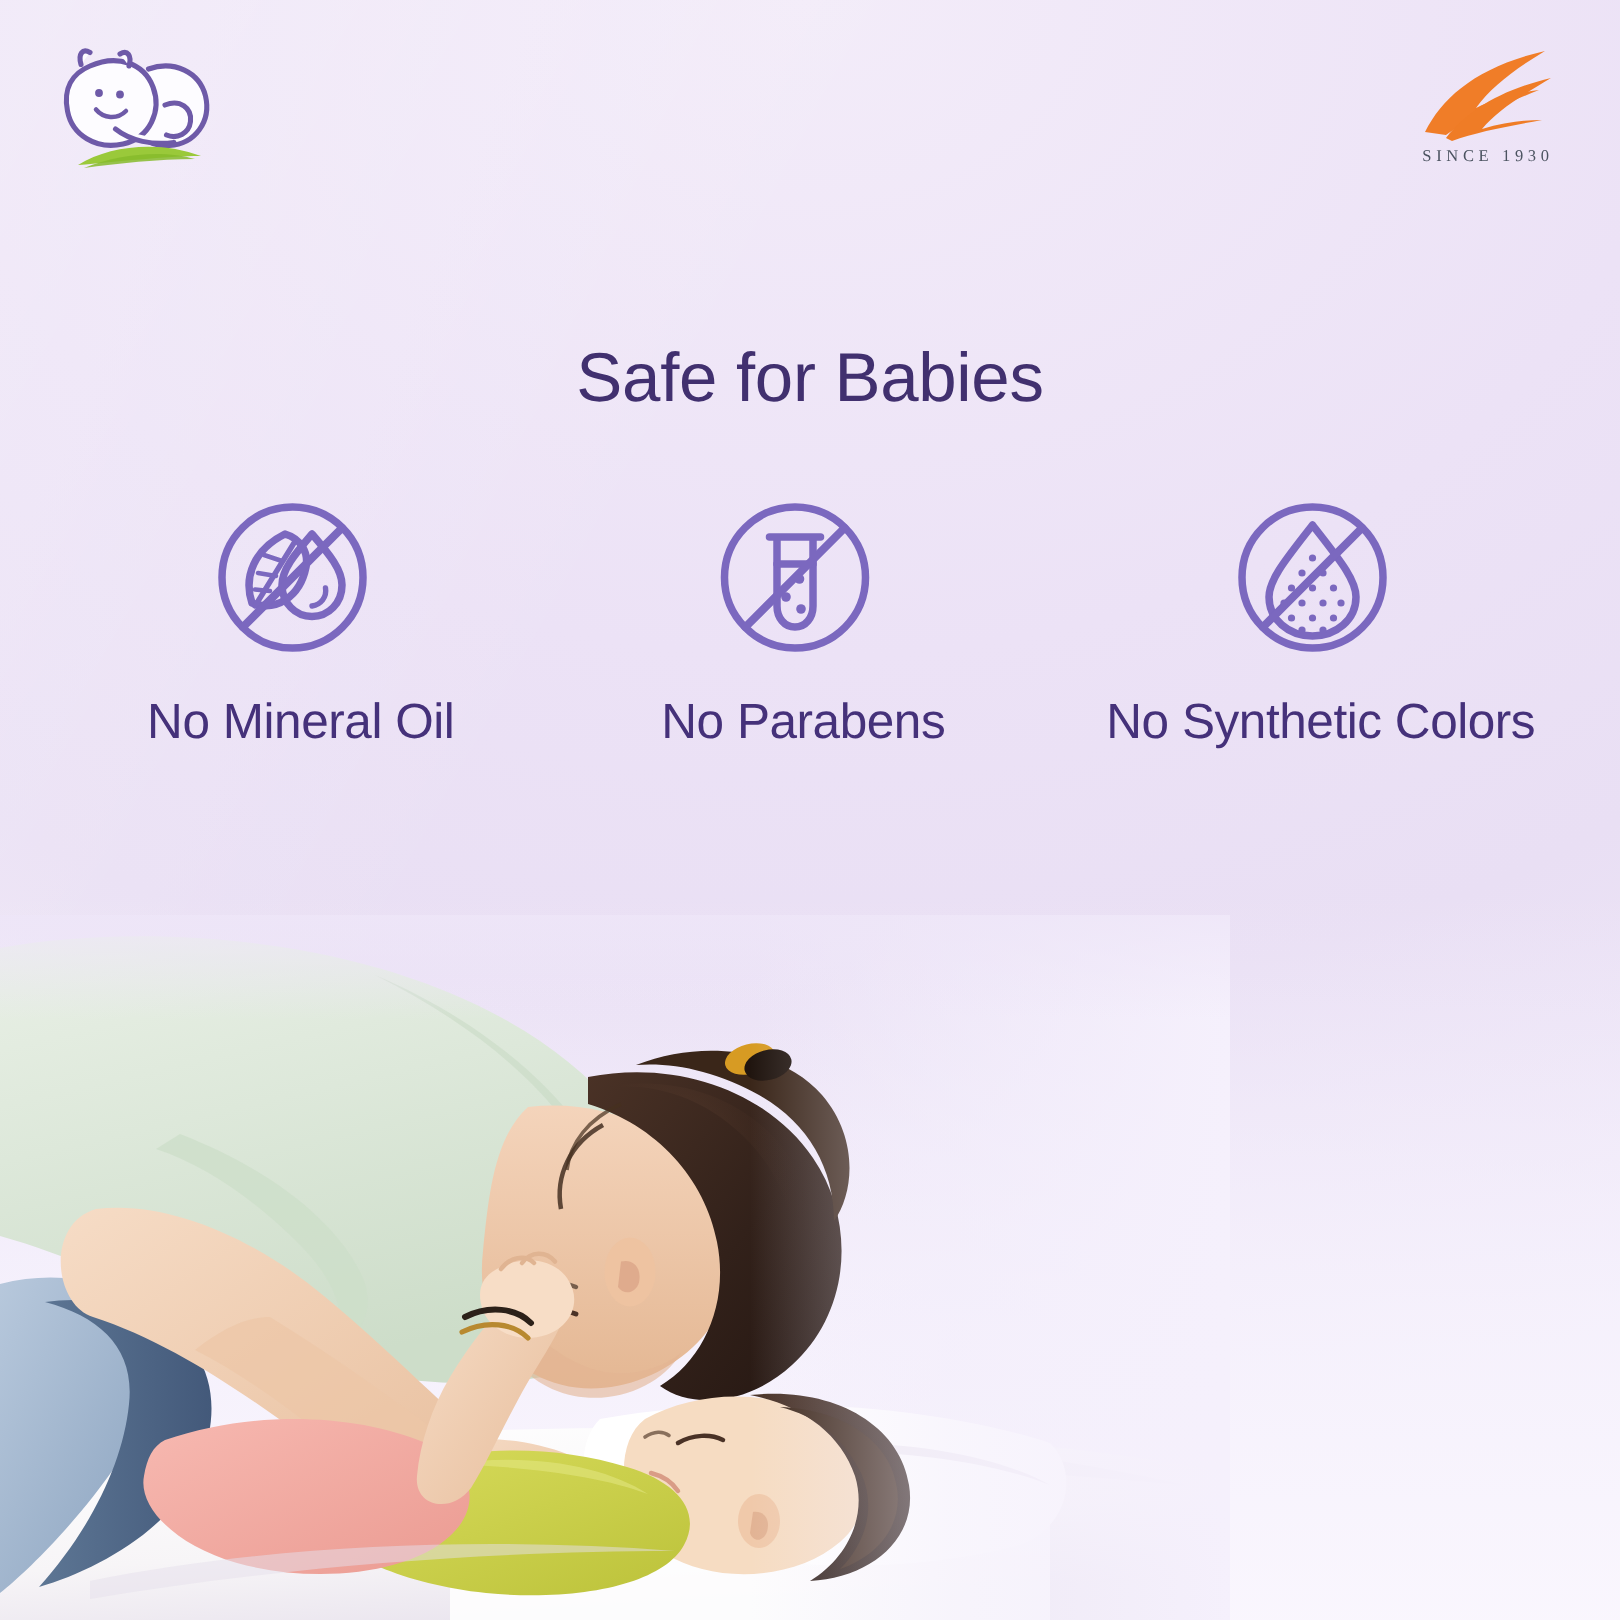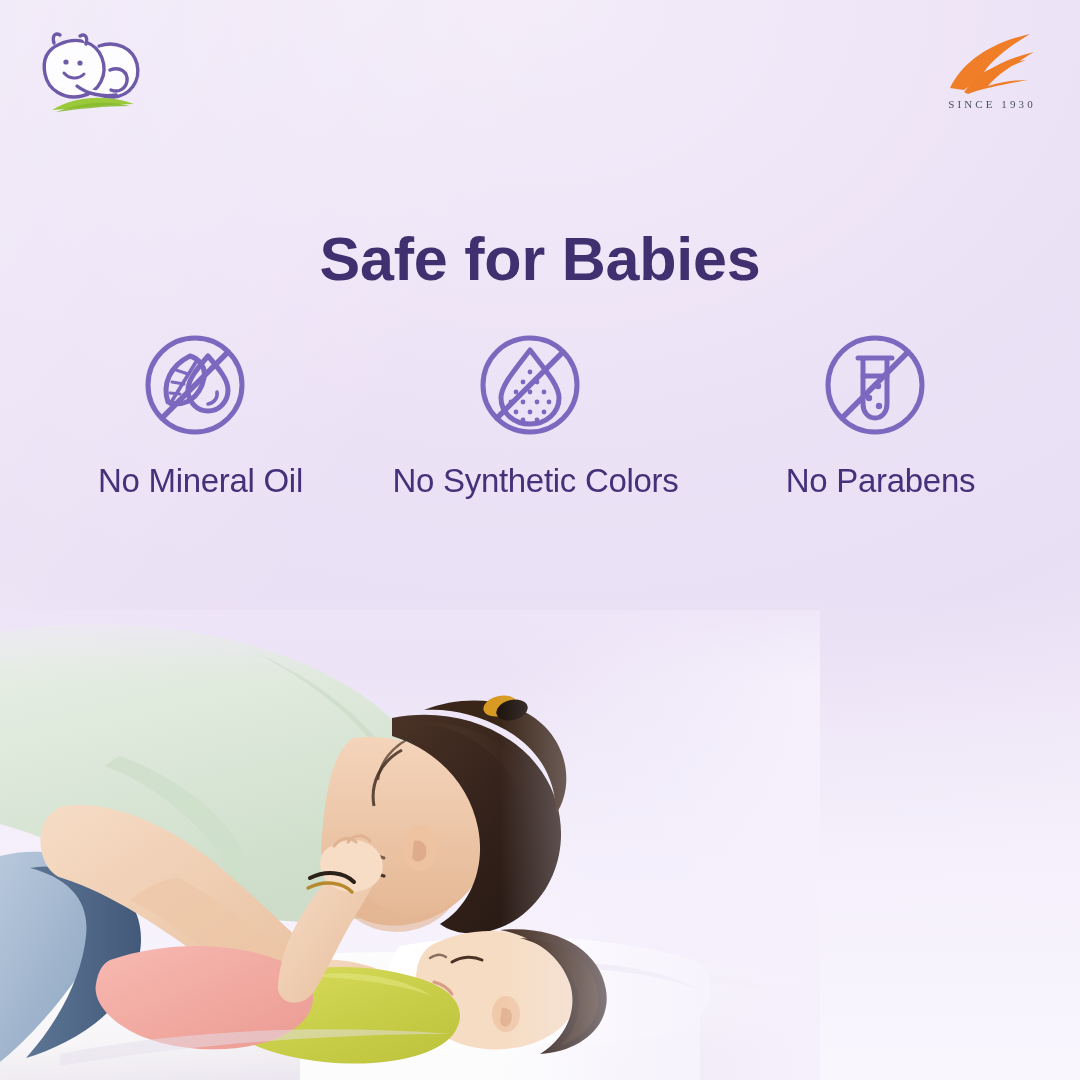--- a/index.html
+++ b/index.html
@@ -35,21 +35,21 @@
   #brand-since {
     font-family:"Liberation Serif", serif;
     font-size:11px; letter-spacing:3.1px; color:#4b5360; white-space:nowrap;
     margin-top:2px;
   }
 
   
   #headline {
     position:absolute; top:224px; left:0; width:100%;
     text-align:center;
-    font-size:61px; font-weight:700; letter-spacing:-0.2px;
+    font-size:46px; font-weight:400; letter-spacing:-0.2px;
     color:#41306f;
   }
 
   
   #claims {
     position:absolute; top:330px; left:0; width:100%;
     display:flex; justify-content:center; align-items:flex-start;
   }
   .claim { display:flex; flex-direction:column; align-items:center; }
   .claim:nth-child(1){ width:340px; }
@@ -252,20 +252,42 @@
           <path d="M48 44 L36 40 M44 54 L32 52 M40 64 L30 63" stroke-width="3"></path>
 
           <path d="M68 26 C80 40 88 50 88 60 C88 72 79 81 68 81 C57 81 48 72 48 60 C48 50 56 40 68 26 Z"></path>
           <path d="M77 62 C78 68 74 73 68 74" stroke-width="3.6"></path>
 
           <path d="M22 88 L88 22" stroke-width="5.4"></path>
         </g>
       </svg>
     </div>
     <div class="claim-label">No Mineral Oil</div>
+  </div>
+
+  <div class="claim">
+    <div class="claim-icon">
+      <svg viewBox="0 0 110 110" width="110" height="110">
+        <g stroke="#7b68bf" fill="none" stroke-width="5" stroke-linecap="round" stroke-linejoin="round">
+          <circle cx="55" cy="55" r="47"></circle>
+
+          <path d="M43 30 L43 74 C43 82 48 88 55 88 C62 88 67 82 67 74 L67 30"></path>
+          <path d="M38 28 L72 28"></path>
+          <path d="M43 46 L67 46"></path>
+
+          <path d="M22 88 L88 22" stroke-width="5.4"></path>
+        </g>
+        <g fill="#7b68bf">
+          <circle cx="58" cy="56" r="3.2"></circle>
+          <circle cx="49" cy="68" r="3.2"></circle>
+          <circle cx="59" cy="76" r="3.2"></circle>
+        </g>
+      </svg>
+    </div>
+    <div class="claim-label">No Parabens</div>
   </div>
 
   <div class="claim">
     <div class="claim-icon">
       <svg viewBox="0 0 110 110" width="110" height="110">
         <g stroke="#7b68bf" fill="none" stroke-width="5" stroke-linecap="round" stroke-linejoin="round">
           <circle cx="55" cy="55" r="47"></circle>
           <path d="M55 20 C72 42 84 56 84 68 C84 83 71 94 55 94 C39 94 26 83 26 68 C26 56 38 42 55 20 Z"></path>
           <path d="M22 88 L88 22" stroke-width="5.4"></path>
         </g>
@@ -284,35 +306,13 @@
             <circle cx="55" cy="82" r="2.4"></circle>
             <circle cx="69" cy="82" r="2.4"></circle>
           <circle cx="48" cy="90" r="2.4"></circle>
             <circle cx="62" cy="90" r="2.4"></circle>
         </g>
       </svg>
     </div>
     <div class="claim-label">No Synthetic Colors</div>
   </div>
 
-  <div class="claim">
-    <div class="claim-icon">
-      <svg viewBox="0 0 110 110" width="110" height="110">
-        <g stroke="#7b68bf" fill="none" stroke-width="5" stroke-linecap="round" stroke-linejoin="round">
-          <circle cx="55" cy="55" r="47"></circle>
-
-          <path d="M43 30 L43 74 C43 82 48 88 55 88 C62 88 67 82 67 74 L67 30"></path>
-          <path d="M38 28 L72 28"></path>
-          <path d="M43 46 L67 46"></path>
-
-          <path d="M22 88 L88 22" stroke-width="5.4"></path>
-        </g>
-        <g fill="#7b68bf">
-          <circle cx="58" cy="56" r="3.2"></circle>
-          <circle cx="49" cy="68" r="3.2"></circle>
-          <circle cx="59" cy="76" r="3.2"></circle>
-        </g>
-      </svg>
-    </div>
-    <div class="claim-label">No Parabens</div>
-  </div>
-
 </div>
 
 </body></html>

